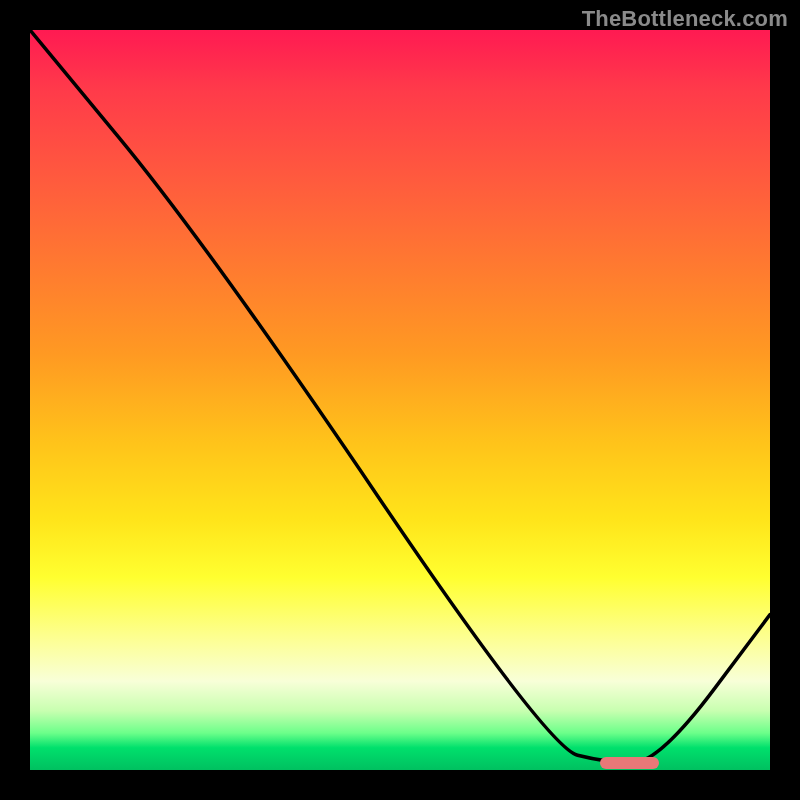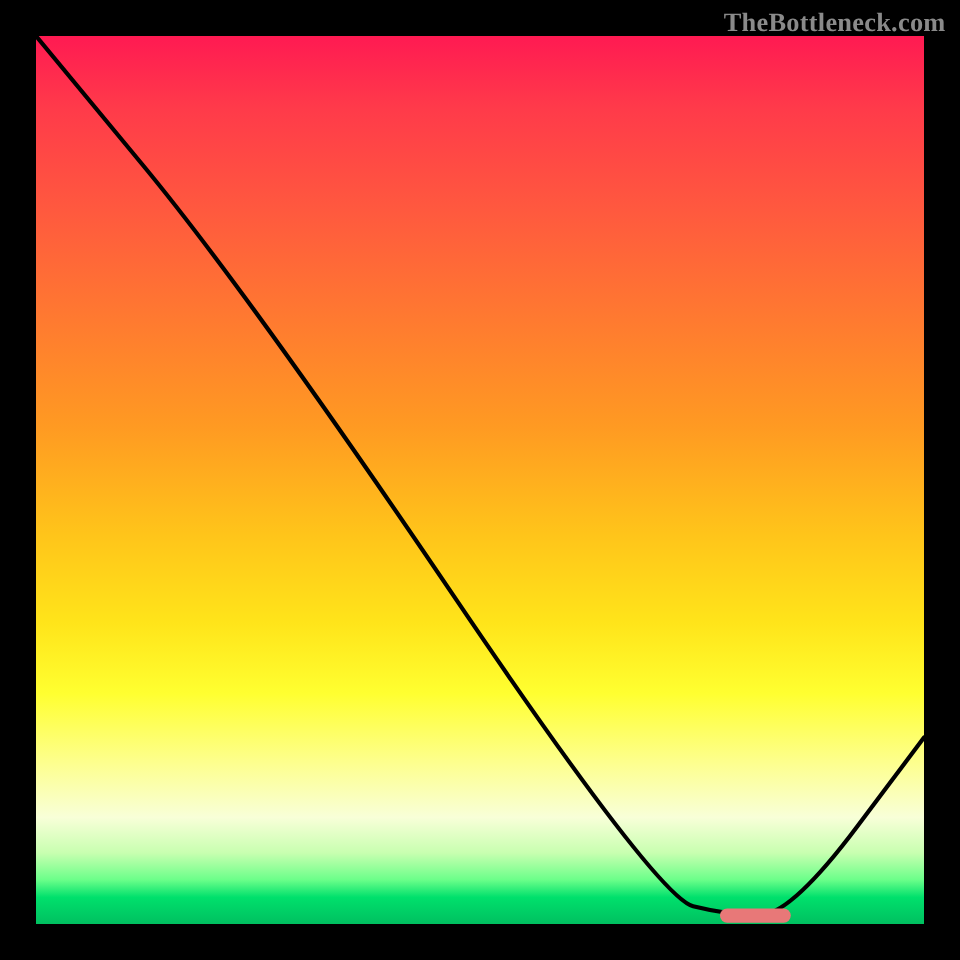--- a/index.html
+++ b/index.html
@@ -8,21 +8,20 @@
     width: 800px;
     height: 800px;
     background: #000;
     font-family: Arial, Helvetica, sans-serif;
   }
   .stage {
     position: relative;
     width: 800px;
     height: 800px;
     background: #000;
-    font-family: Liberation Serif, serif;
   }
   
   .plot {
     position: absolute;
     left: 30px;
     top: 30px;
     width: 740px;
     height: 740px;
     
     background: linear-gradient(

